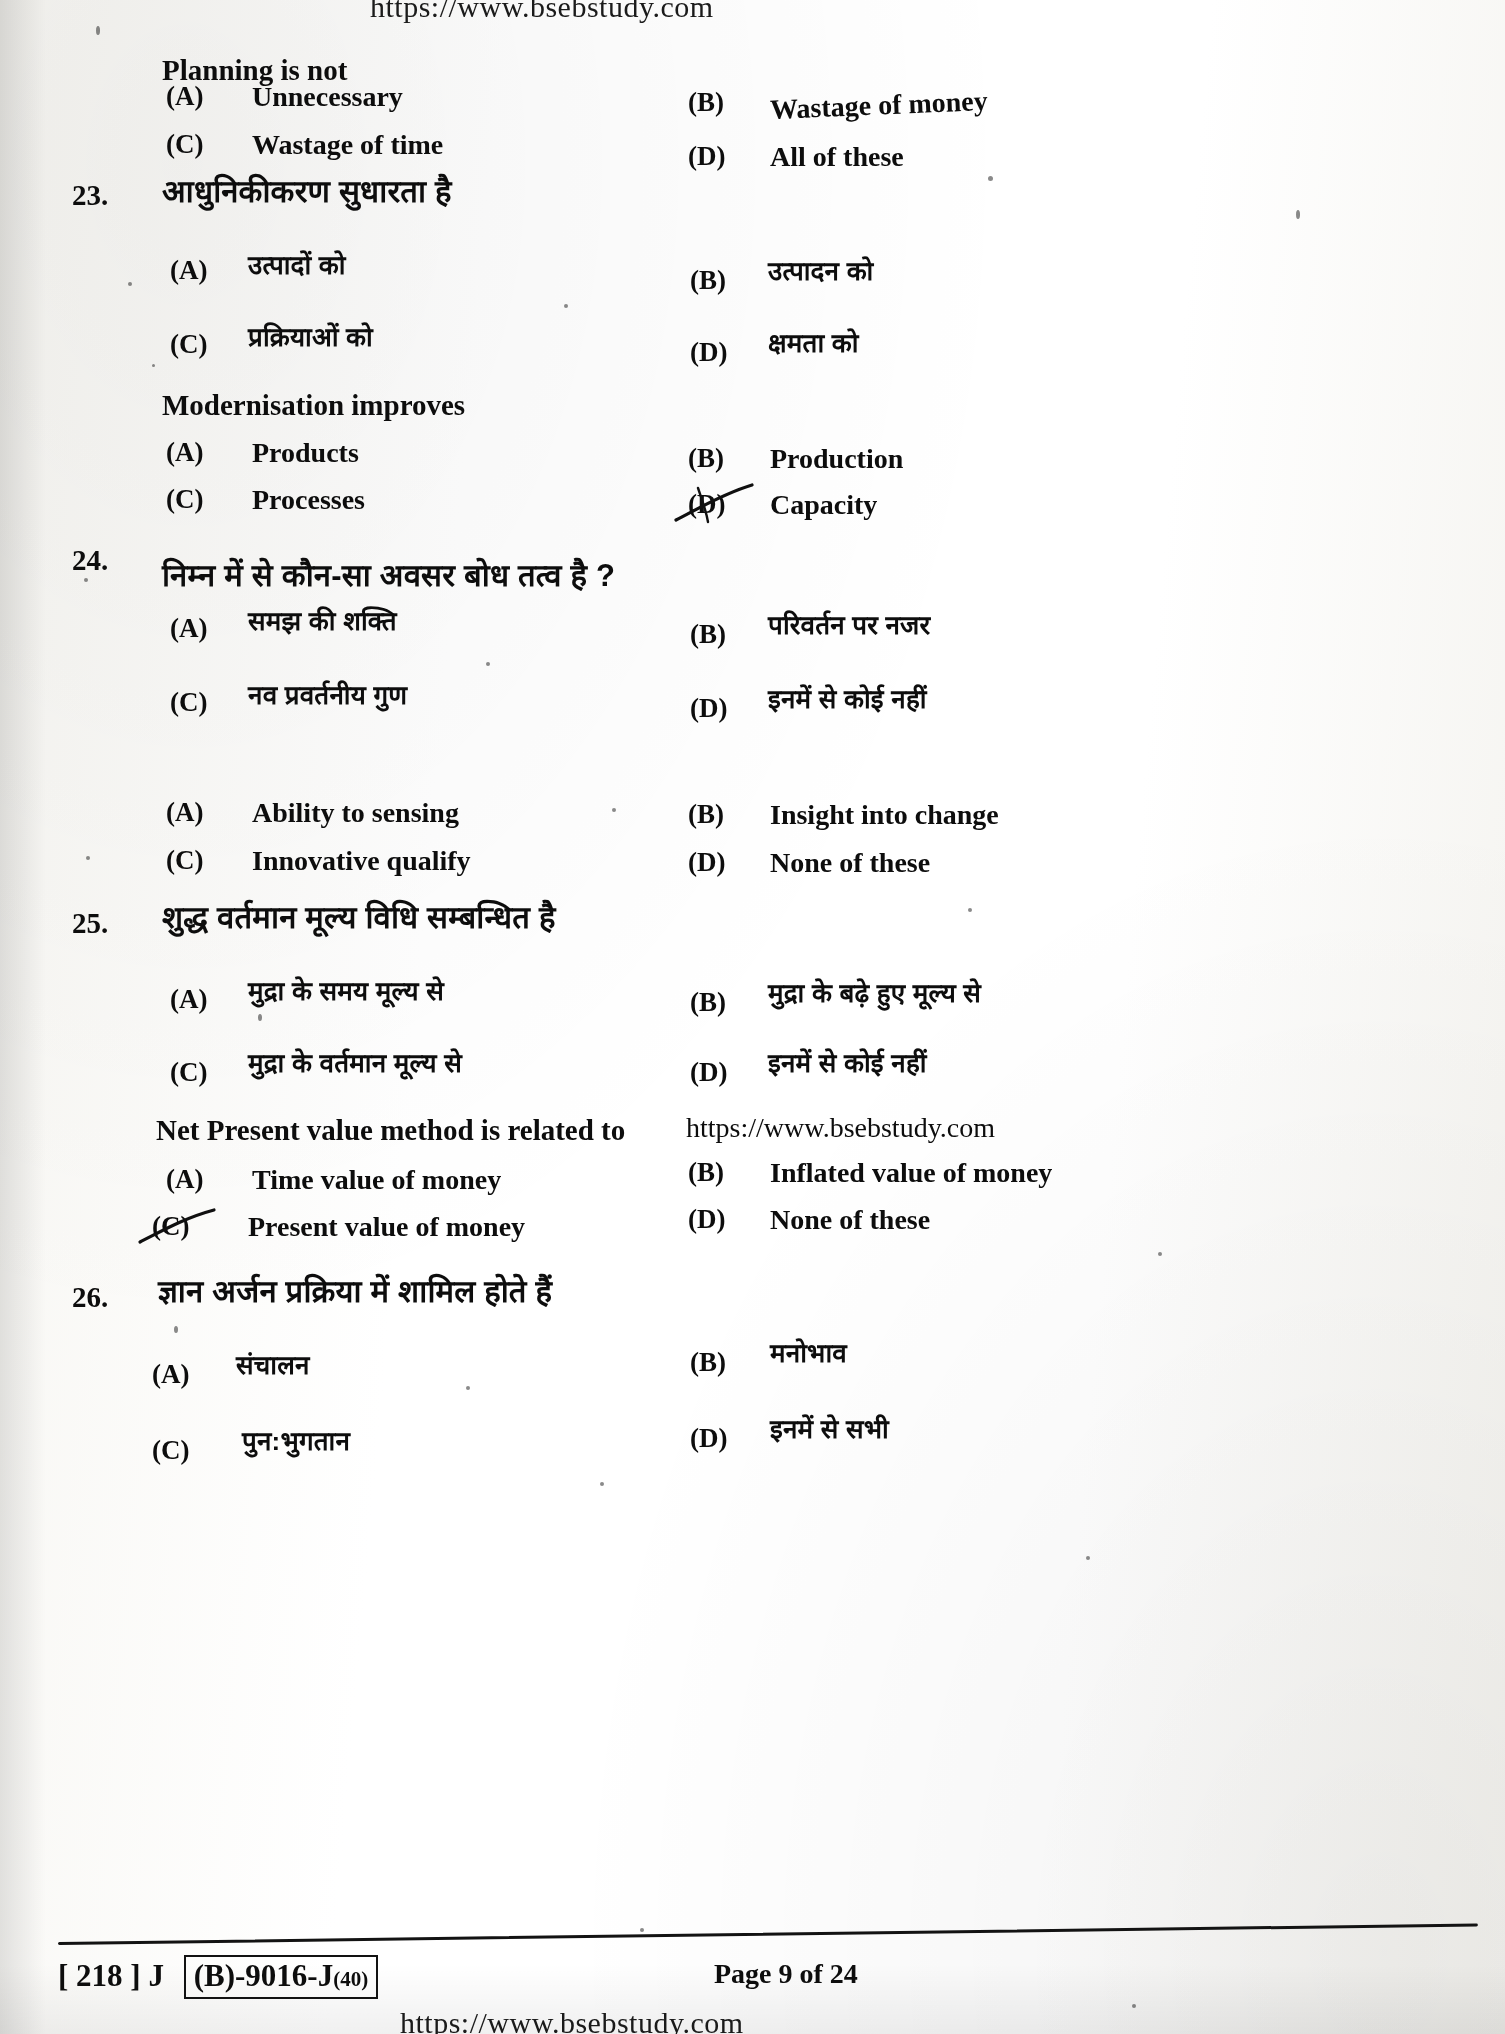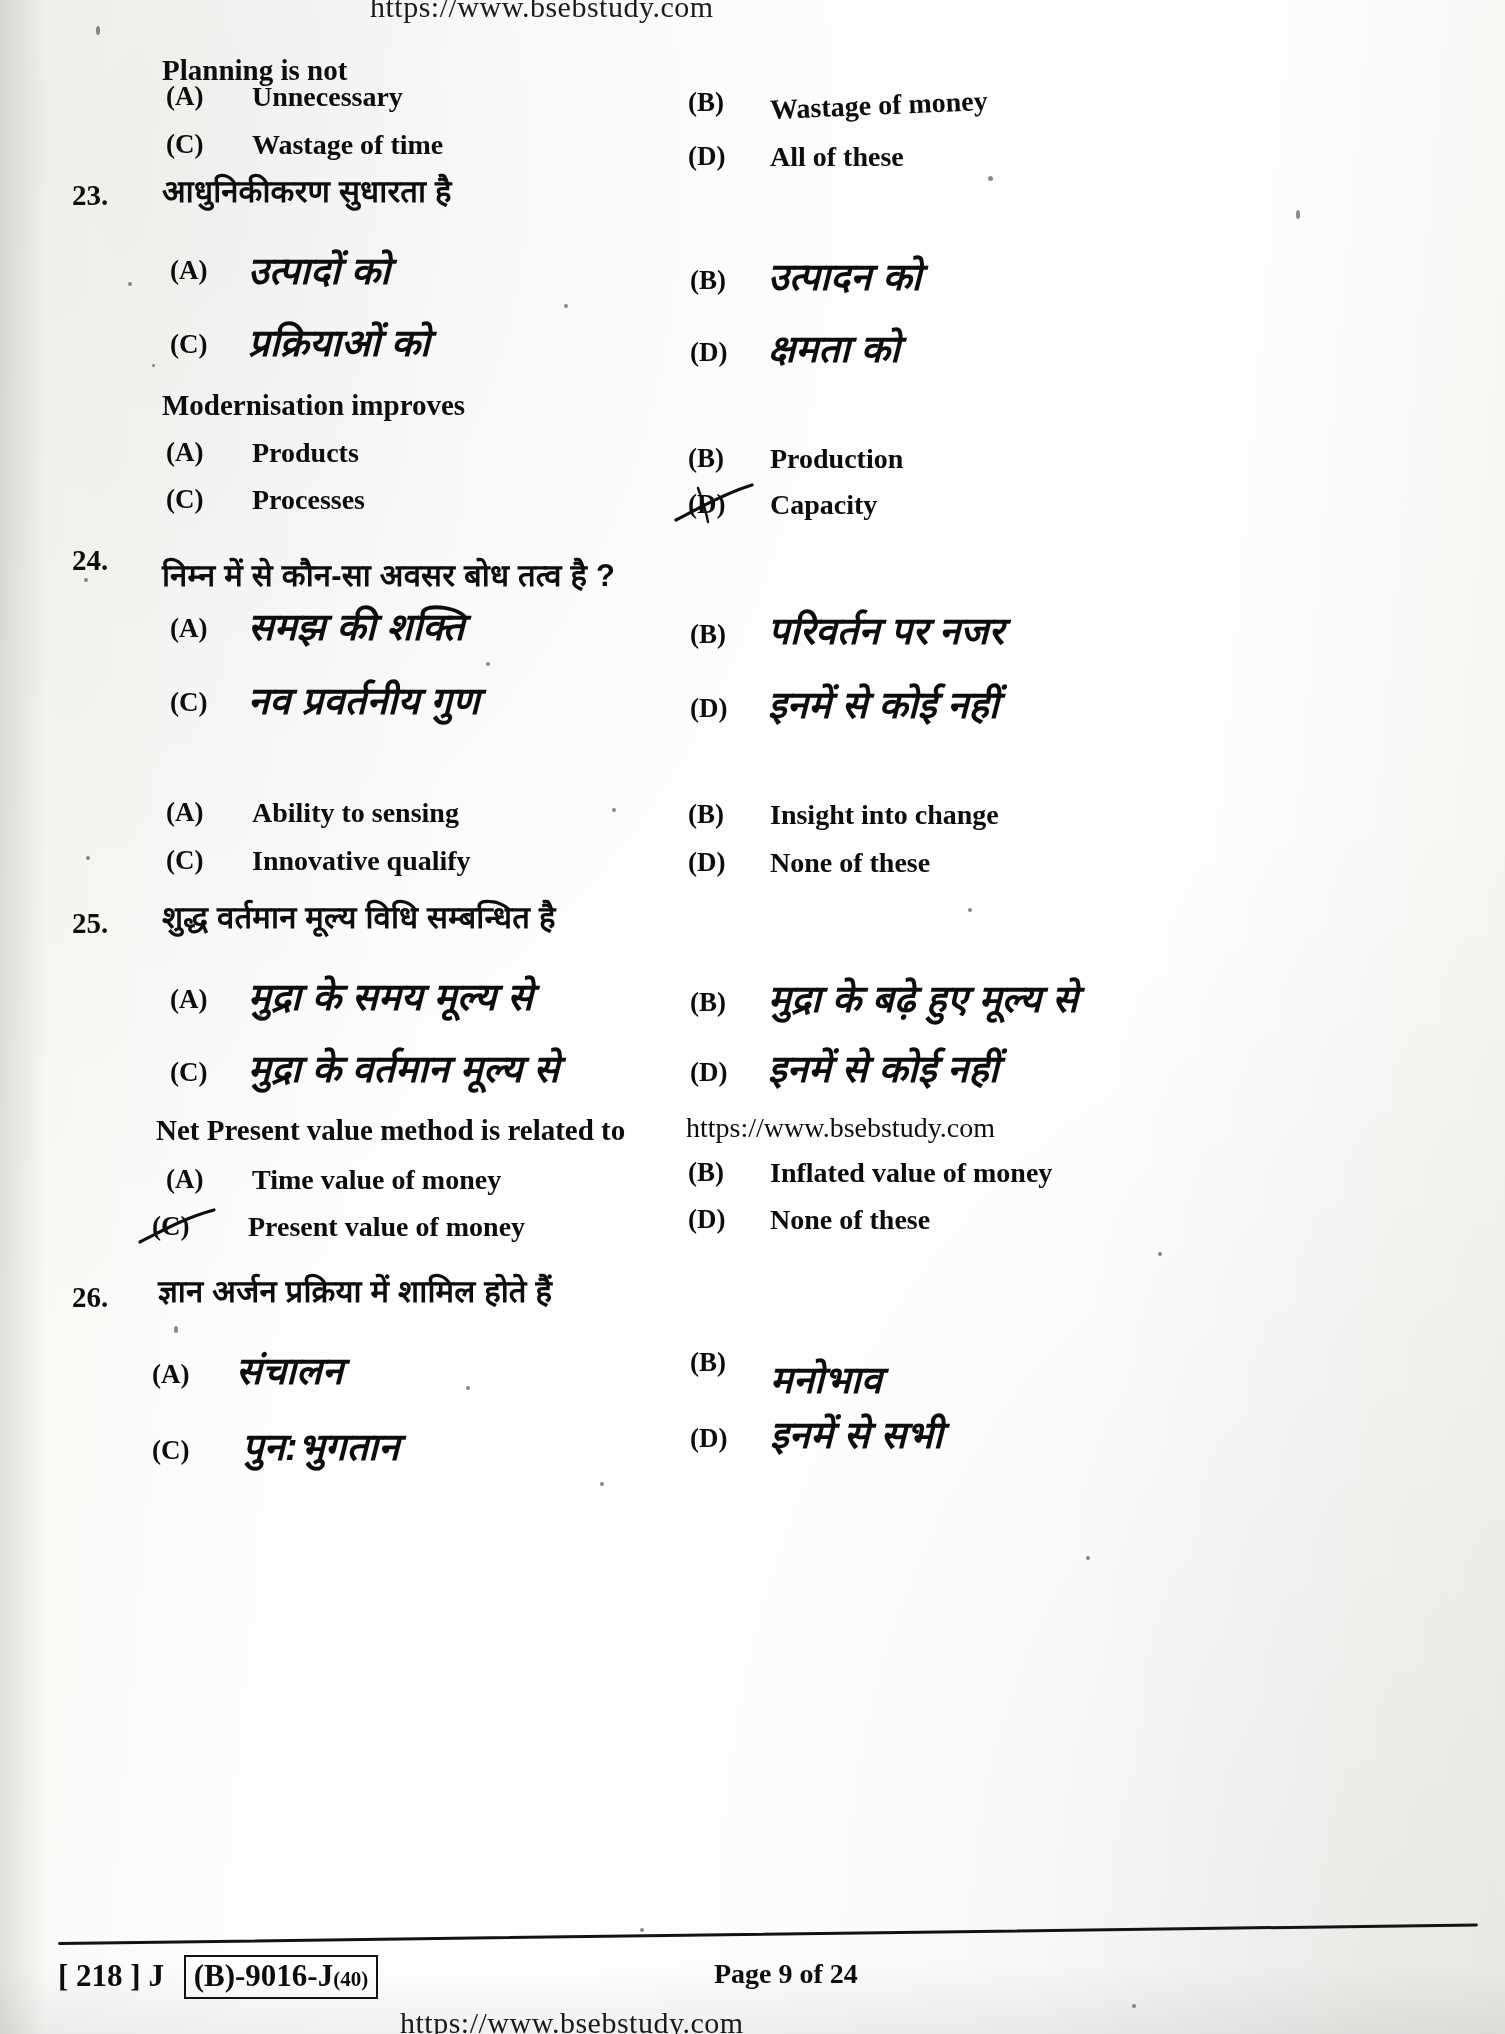--- a/index.html
+++ b/index.html
@@ -49,21 +49,21 @@
     font-weight: 700;
     font-size: 29px;
   }
   .qtext-hi { font-size: 31px; }
   .qtext-en { font-size: 29px; }
   .opt-label {
     font-family: "Liberation Serif", "DejaVu Serif", serif;
     font-weight: 600;
     font-size: 27px;
   }
-  .opt-hi { font-size: 38px; font-style: italic; }
+  .opt-hi { font-size: 26px; }
   .opt-en { font-size: 28px; }
 
   
   .wm {
     position: absolute;
     font-family: "Liberation Serif", "DejaVu Serif", serif;
     font-size: 30px;
     color: #1b1b1b;
     white-space: nowrap;
   }
@@ -274,21 +274,21 @@
     <div class="tx opt-label" style="left:688px; top:1205px;">(D)</div>
     <div class="tx eng opt-en" style="left:770px; top:1205px;">None of these</div>
 
     <div class="tx qnum" style="left:72px; top:1282px;">26.</div>
     <div class="tx hindi qtext-hi" style="left:158px; top:1276px;">ज्ञान अर्जन प्रक्रिया में शामिल होते हैं</div>
 
     <div class="tx opt-label" style="left:152px; top:1360px;">(A)</div>
     <div class="tx hindi opt-hi" style="left:236px; top:1352px;">संचालन</div>
 
     <div class="tx opt-label" style="left:690px; top:1348px;">(B)</div>
-    <div class="tx hindi opt-hi" style="left:770px; top:1340px;margin-top:21px;">मनोभाव</div>
+    <div class="tx hindi opt-hi" style="left:770px; top:1340px;">मनोभाव</div>
 
     <div class="tx opt-label" style="left:152px; top:1436px;">(C)</div>
     <div class="tx hindi opt-hi" style="left:242px; top:1428px;">पुन:भुगतान</div>
 
     <div class="tx opt-label" style="left:690px; top:1424px;">(D)</div>
     <div class="tx hindi opt-hi" style="left:770px; top:1416px;">इनमें से सभी</div>
 
     <div class="rule"></div>
 
     <div class="footer-code">

